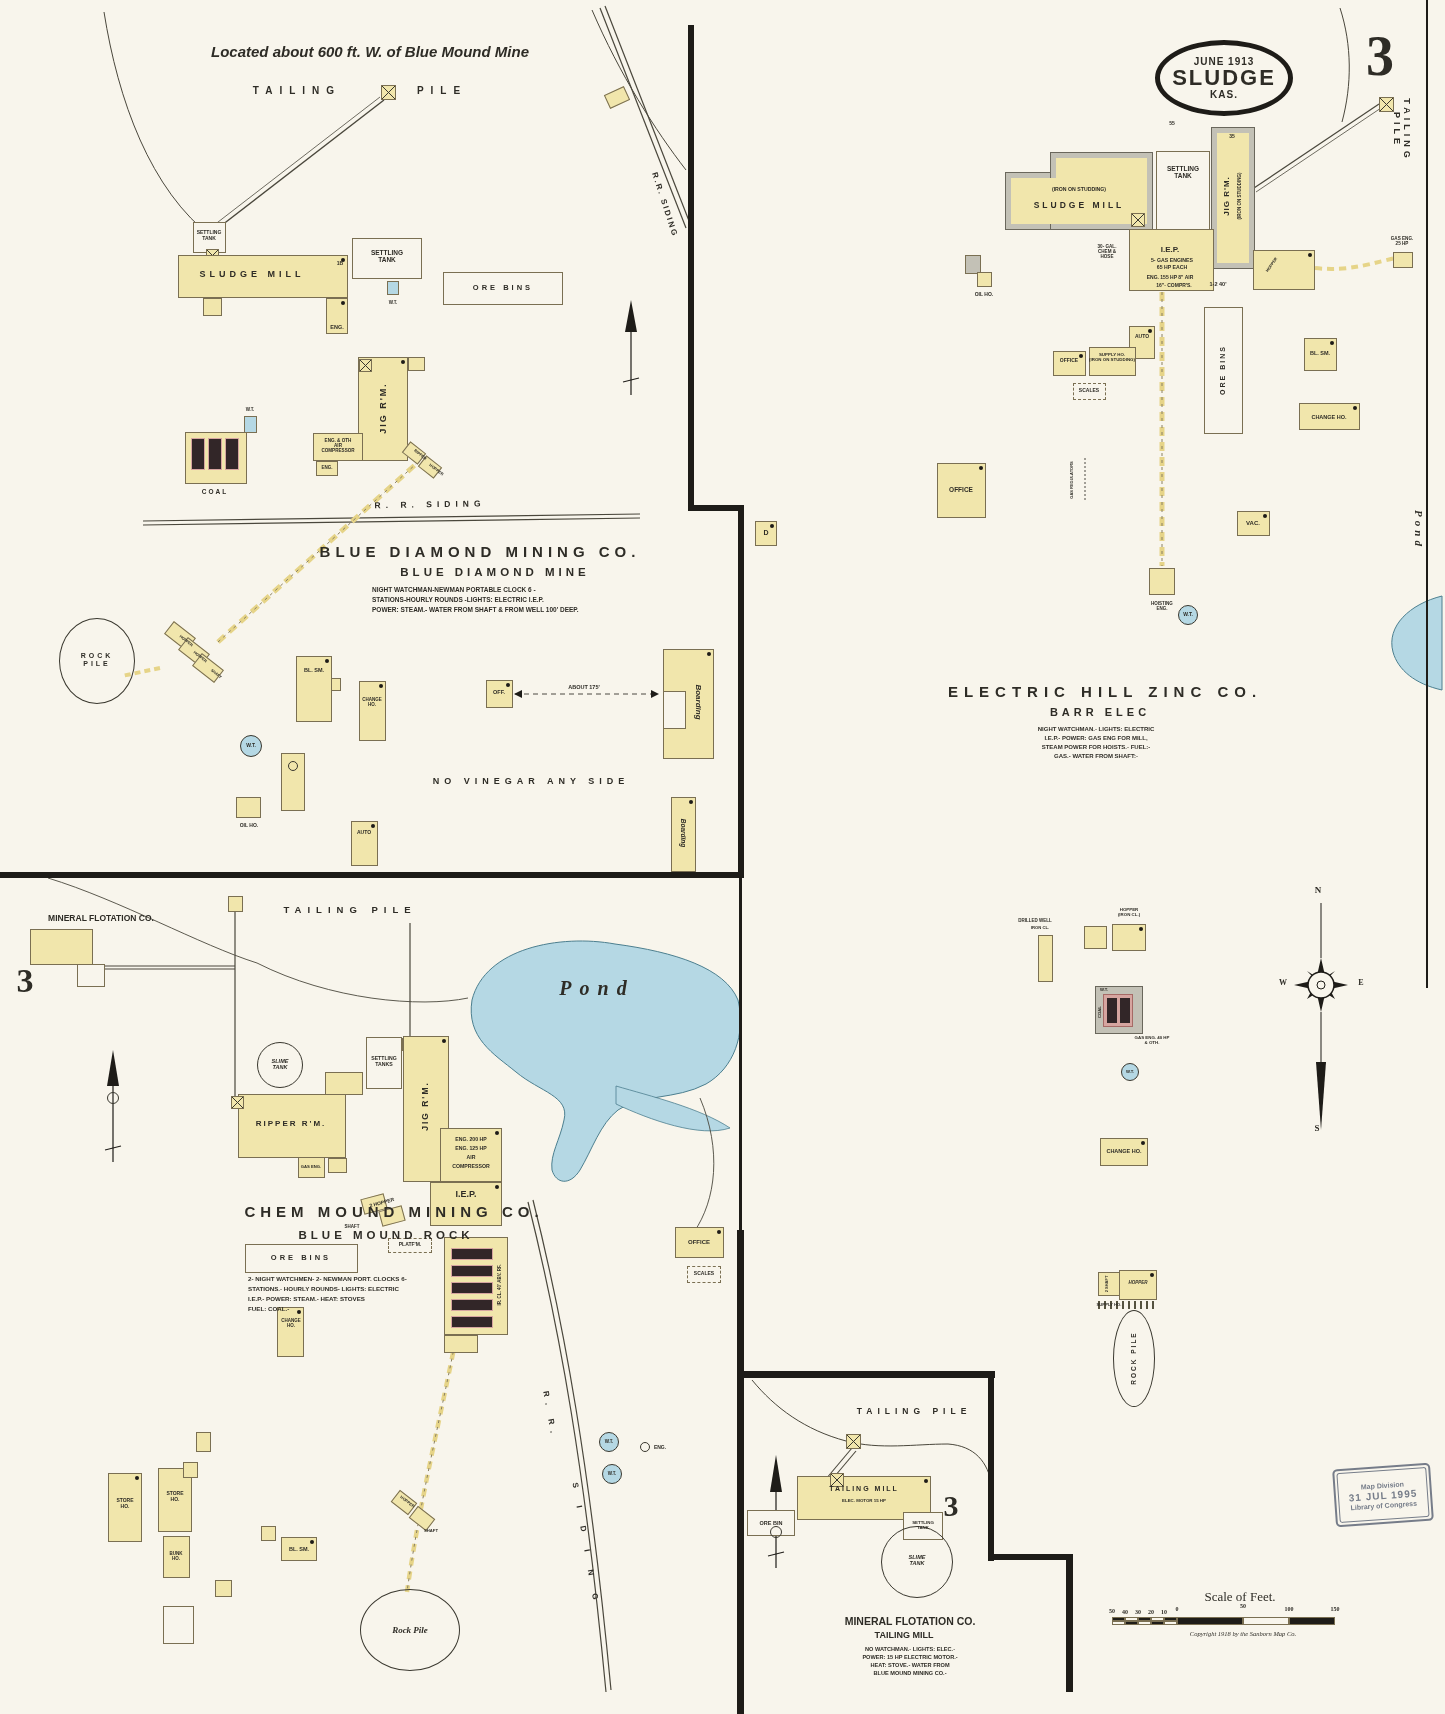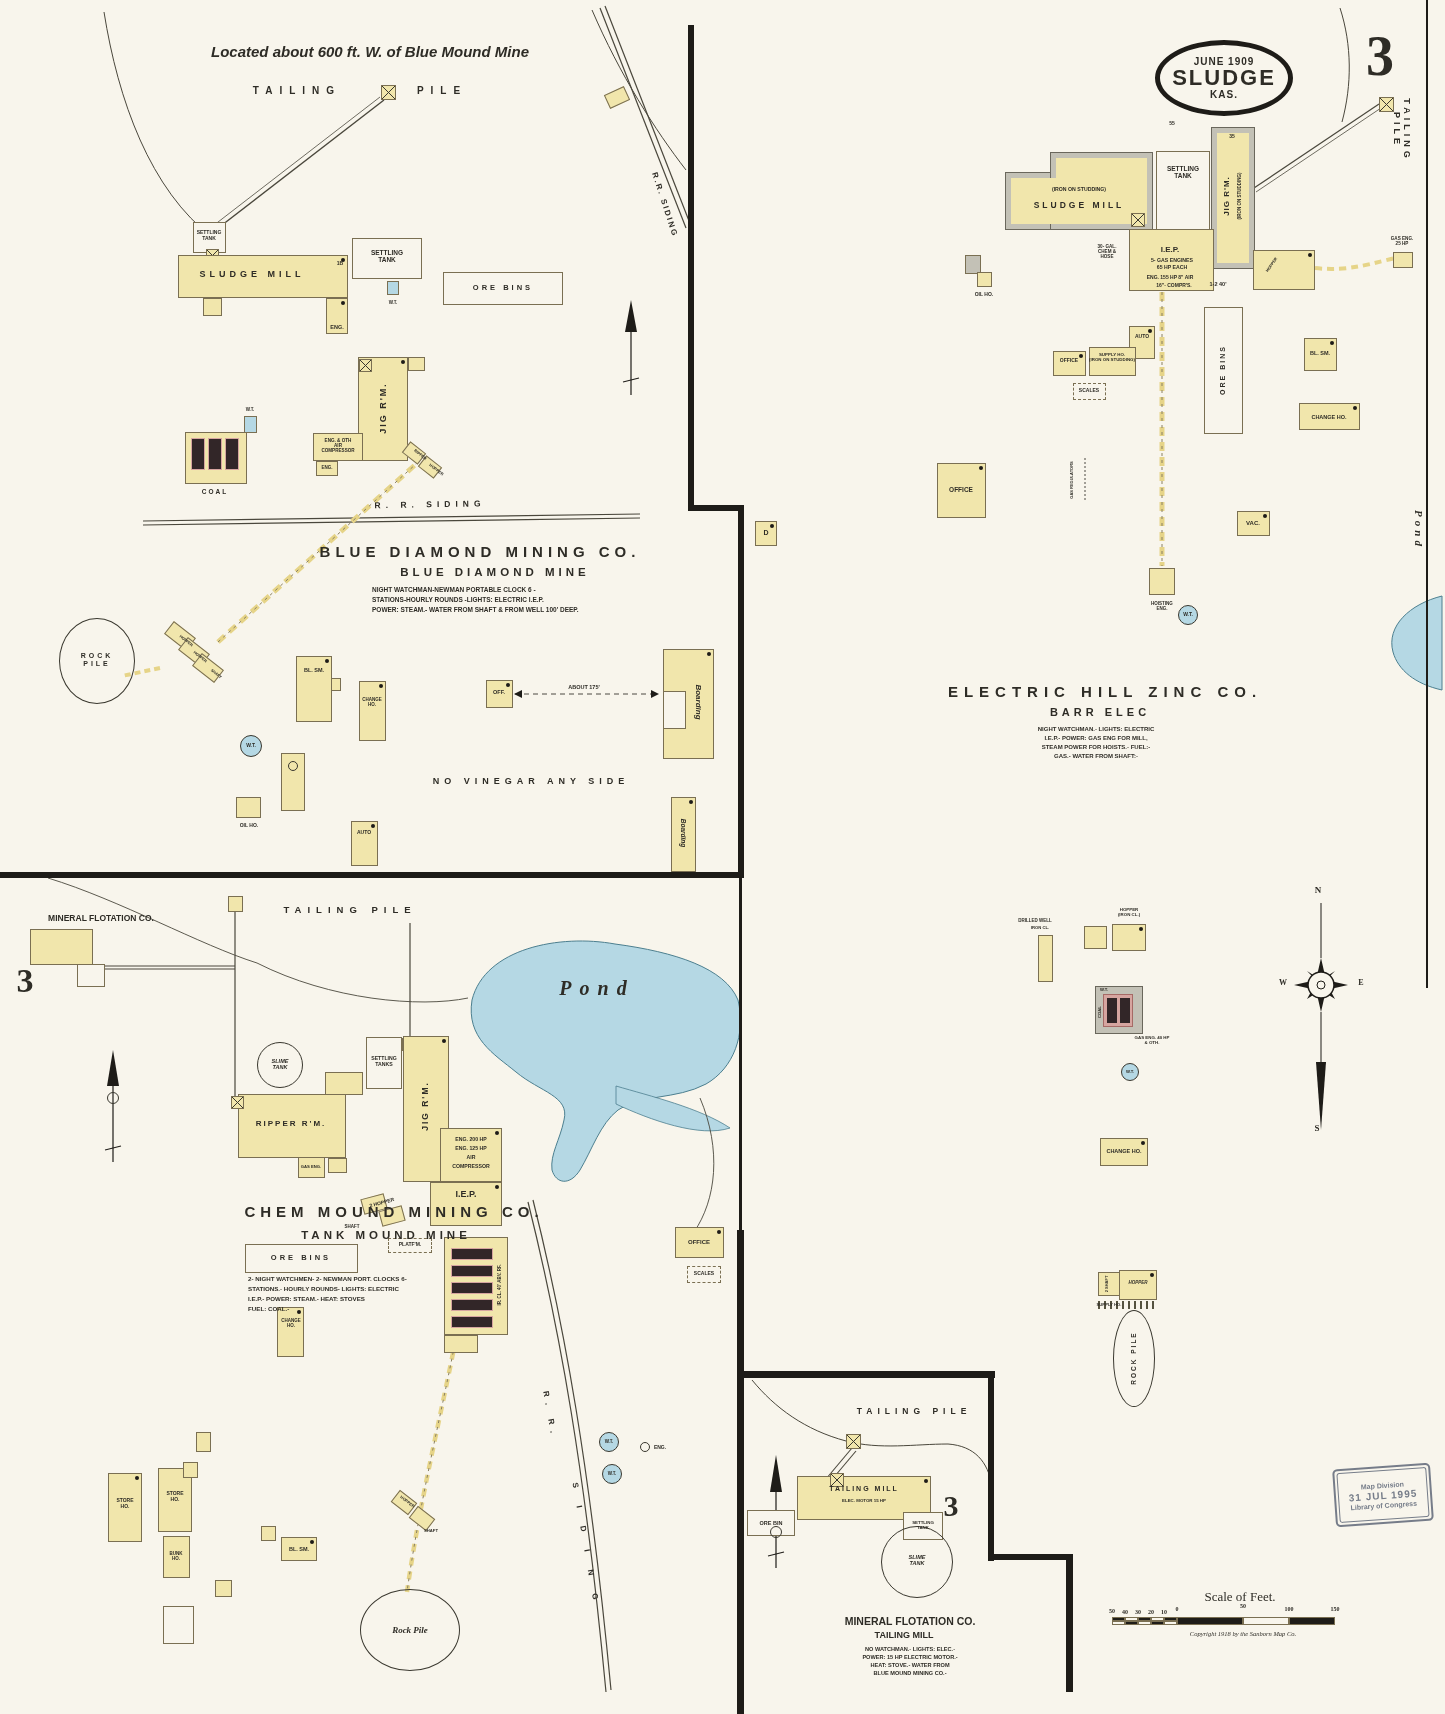--- a/index.html
+++ b/index.html
@@ -92,21 +92,21 @@
       <path d="M1321,958 L1326,980 L1348,985 L1326,990 L1321,1012 L1316,990 L1294,985 L1316,980 Z" stroke="none" stroke-width="1" fill="#1e1c18"></path>
       <path d="M1335,971 L1325,981 L1335,999 L1321,990 L1307,999 L1317,981 L1307,971 L1321,980 Z" stroke="none" stroke-width="1" fill="#1e1c18"></path>
       <path d="M1321,972 A13,13 0 1 0 1321,998 A13,13 0 1 0 1321,972 Z" stroke="#1e1c18" stroke-width="1.5" fill="#f8f5ec"></path>
       <path d="M1321,981 A4,4 0 1 0 1321,989 A4,4 0 1 0 1321,981 Z" stroke="#1e1c18" stroke-width="1" fill="none"></path>
       <path d="M1321,903 L1321,958" stroke="#1e1c18" stroke-width="1" fill="none"></path>
       <path d="M1321,1012 L1321,1062" stroke="#1e1c18" stroke-width="1" fill="none"></path>
       <path d="M1316,1062 L1326,1062 L1321,1130 Z" stroke="none" stroke-width="1" fill="#1e1c18"></path>
     </svg>
 
   <div id="badge">
-    <span class="b1">JUNE 1909</span>
+    <span class="b1">JUNE 1913</span>
     <span class="b2">SLUDGE</span>
     <span class="b3">KAS.</span>
   </div>
 
   <div id="stamp">
     <span class="s1">Map Division</span>
     <span class="s2">31 JUL 1995</span>
     <span class="s3">Library of Congress</span>
   </div>
 
@@ -442,21 +442,21 @@
     <div class="tx" style="left: 311px; top: 1167px; font-size: 4.2px; transform: translate(-50%, -50%);">GAS ENG.</div>
     <div class="tx" style="left: 471px; top: 1140px; font-size: 5.2px; transform: translate(-50%, -50%);">ENG. 200 HP</div>
     <div class="tx" style="left: 471px; top: 1149px; font-size: 5.2px; transform: translate(-50%, -50%);">ENG. 125 HP</div>
     <div class="tx" style="left: 471px; top: 1158px; font-size: 5.2px; transform: translate(-50%, -50%);">AIR</div>
     <div class="tx" style="left: 471px; top: 1167px; font-size: 5.2px; transform: translate(-50%, -50%);">COMPRESSOR</div>
     <div class="tx un" style="left: 466px; top: 1194px; font-size: 9px; font-weight: 700; transform: translate(-50%, -50%);">I.E.P.</div>
     <div class="tx" style="left: 382px; top: 1203px; font-size: 5px; transform: translate(-50%, -50%) rotate(-15deg);">2  HOPPER</div>
     <div class="tx" style="left: 352px; top: 1227px; font-size: 4.5px; transform: translate(-50%, -50%);">SHAFT</div>
     <div class="tx" style="left: 410px; top: 1245px; font-size: 5px; transform: translate(-50%, -50%);">PLATF'M.</div>
     <div class="tx" style="left: 394px; top: 1212px; font-size: 15px; letter-spacing: 5px; transform: translate(-50%, -50%);">CHEM MOUND MINING CO.</div>
-    <div class="tx" style="left: 386px; top: 1235px; font-size: 11.5px; letter-spacing: 4px; transform: translate(-50%, -50%);">TANK MOUND MINE</div>
+    <div class="tx" style="left: 386px; top: 1235px; font-size: 11.5px; letter-spacing: 4px; transform: translate(-50%, -50%);">BLUE MOUND ROCK</div>
     <div class="tx" style="left: 301px; top: 1258px; font-size: 7.5px; letter-spacing: 3px; transform: translate(-50%, -50%);">ORE BINS</div>
     <div class="tx left" style="left: 248px; top: 1276px; font-size: 6.2px;">2- NIGHT WATCHMEN- 2- NEWMAN PORT. CLOCKS 6-</div>
     <div class="tx left" style="left: 248px; top: 1286px; font-size: 6.2px;">STATIONS.- HOURLY ROUNDS- LIGHTS: ELECTRIC</div>
     <div class="tx left" style="left: 248px; top: 1296px; font-size: 6.2px;">I.E.P.- POWER: STEAM.- HEAT: STOVES</div>
     <div class="tx left" style="left: 248px; top: 1306px; font-size: 6.2px;">FUEL: COAL.-</div>
     <div class="tx" style="left: 500px; top: 1285px; font-size: 4.5px; transform: translate(-50%, -50%) rotate(-90deg);">IR. CL. 40' ABV. RF.</div>
     <div class="tx" style="left: 291px; top: 1323px; font-size: 4.5px; transform: translate(-50%, -50%);">CHANGE
 HO.</div>
     <div class="tx" style="left: 609px; top: 1442px; font-size: 4.5px; transform: translate(-50%, -50%);">W.T.</div>
     <div class="tx" style="left: 612px; top: 1474px; font-size: 4.5px; transform: translate(-50%, -50%);">W.T.</div>

